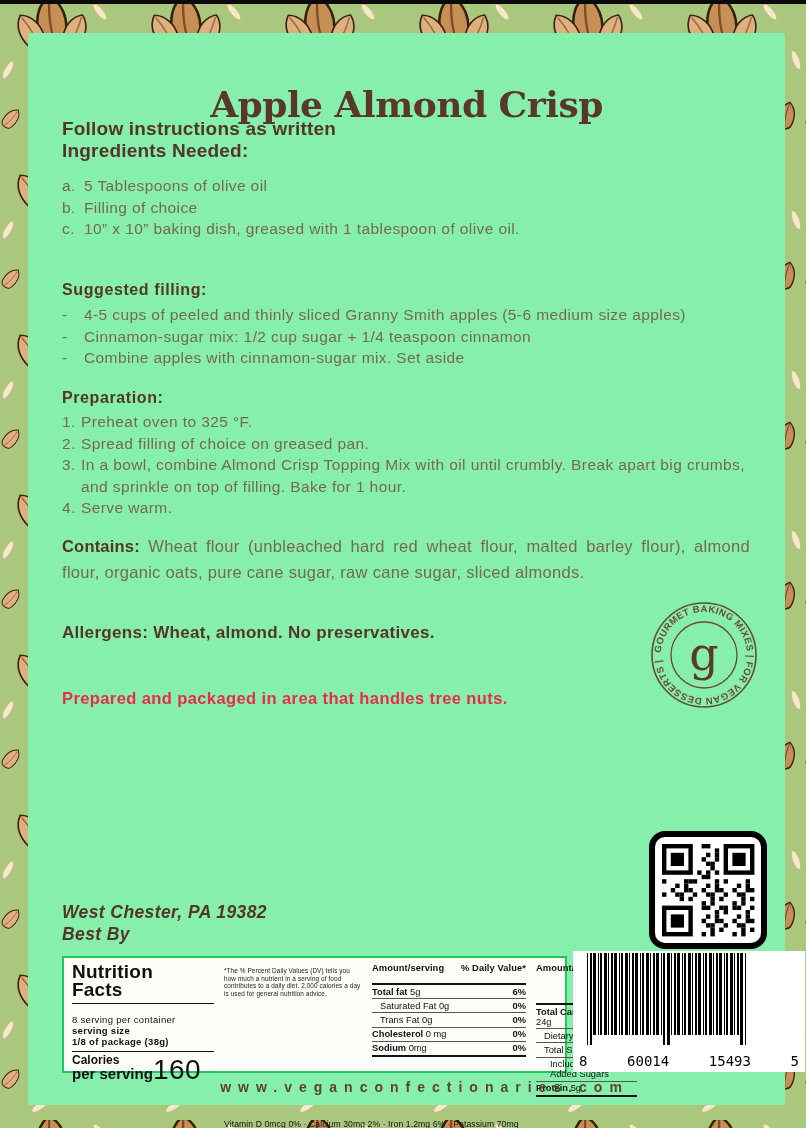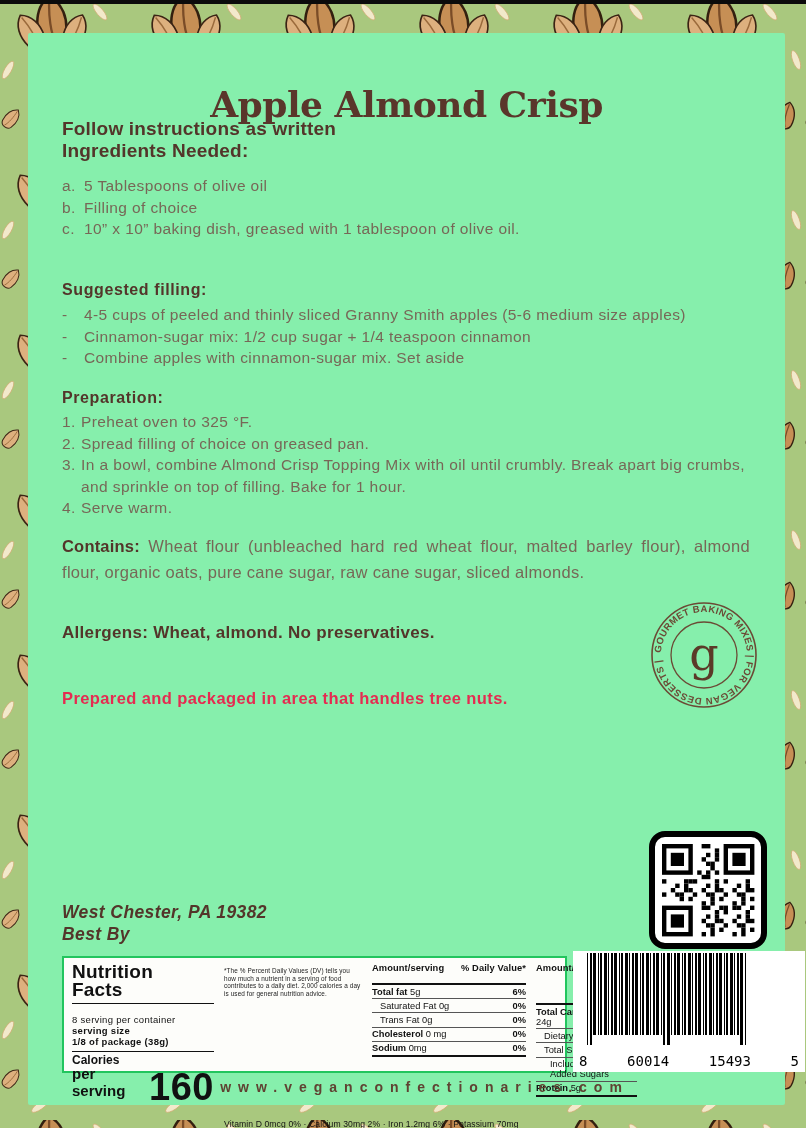--- a/index.html
+++ b/index.html
@@ -53,21 +53,21 @@
     padding:5px 6px 4px 8px;column-gap:10px;
   }
   .nf-left{grid-row:1 / span 2;}
   .nf-title{font-weight:800;font-size:19px;line-height:18px;letter-spacing:0.2px;}
   .nf-rule{border-top:1.3px solid #111;margin:4px 0 3px 0;}
   .nf-serv1{font-size:9.5px;margin-top:10px;letter-spacing:0.3px;}
   .nf-serv2{font-size:9.5px;font-weight:700;letter-spacing:0.3px;}
   .nf-cal{display:flex;align-items:flex-end;gap:0;margin-top:3px;}
   .nf-cal-label{font-weight:800;font-size:12px;line-height:10px;}
   .nf-cal-sub{font-weight:800;font-size:15px;}
-  .nf-cal-num{font-weight:700;font-size:38px;line-height:24px;letter-spacing:0.5px;}
+  .nf-cal-num{font-weight:400;font-size:28px;line-height:24px;letter-spacing:0.5px;}
   .nf-col{font-size:9.3px;}
   .nf-hdr{display:flex;justify-content:space-between;font-weight:700;border-bottom:2px solid #111;padding-bottom:10px;letter-spacing:0.1px;}
   .nf-row{display:flex;justify-content:space-between;border-bottom:0.8px solid #555;padding:1.6px 0;}
   .nf-row:last-child{border-bottom:2.2px solid #111;}
   .nf-row .nm b{font-weight:700;}
   .nf-row .dv{font-weight:700;}
   .ind1{padding-left:8px;text-align:center;}
   .ind2{padding-left:14px;}
   .nf-micro{grid-column:2 / span 2;align-self:end;font-size:8.6px;letter-spacing:0.1px;padding-bottom:2px;color:#111;}
   .nf-foot{grid-row:1 / span 2;font-size:6.4px;line-height:7.6px;color:#222;padding-top:4px;letter-spacing:0.1px;}

